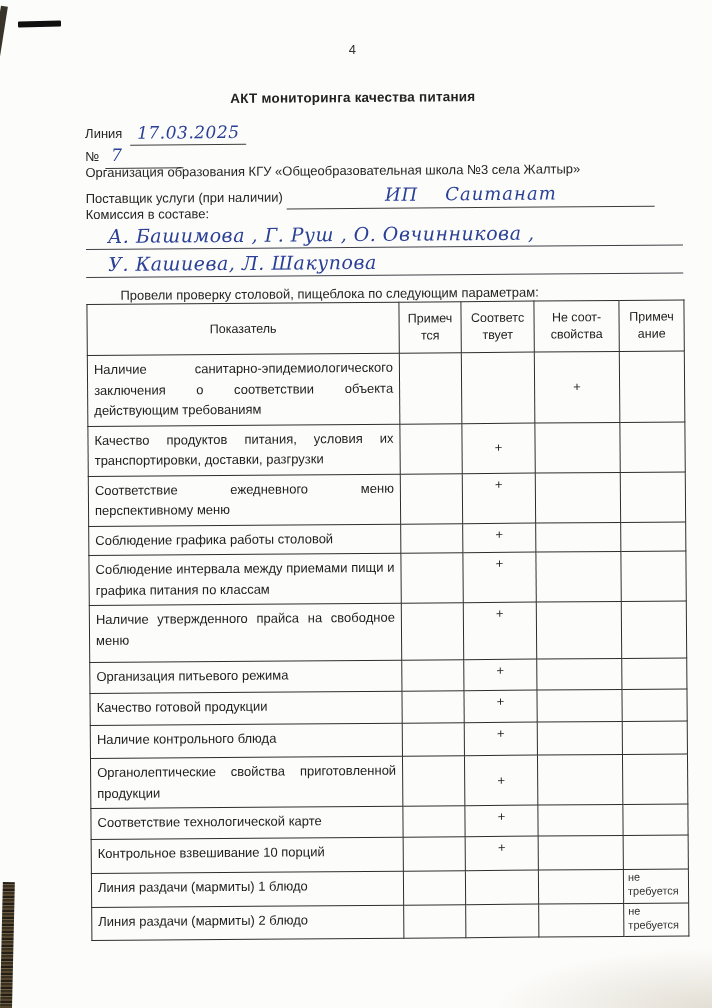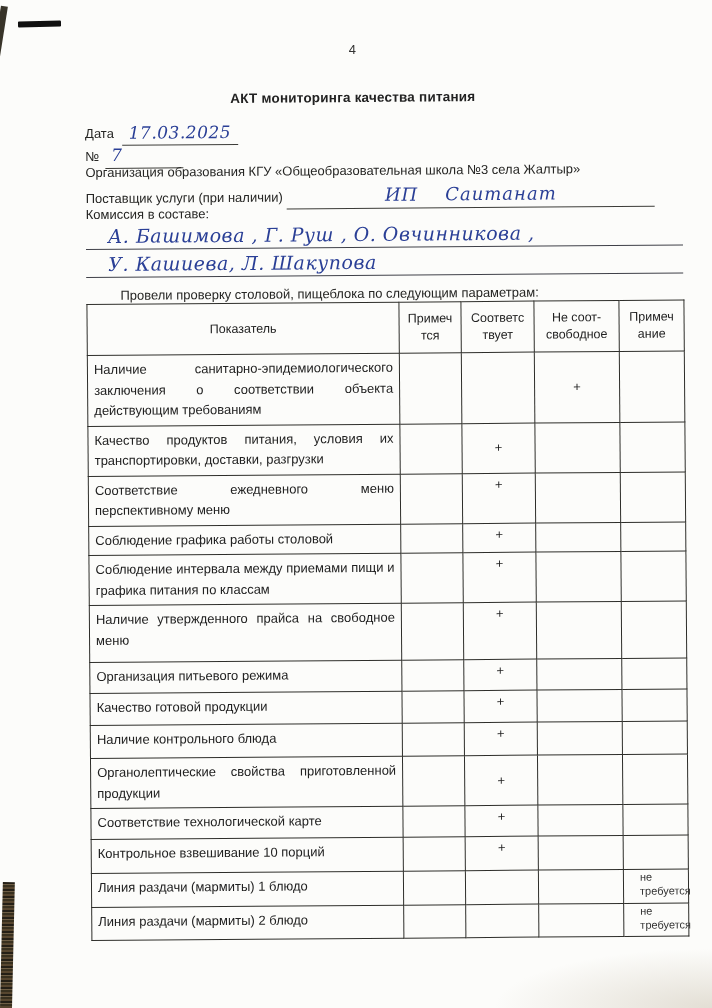--- a/index.html
+++ b/index.html
@@ -89,21 +89,21 @@
     font-weight:normal;font-size:12.5px;text-align:center;
     white-space:pre-line;padding:4px 2px;line-height:1.35;height:42px;vertical-align:middle;
   }
   td.lbl{
     text-align:justify;padding:4px 6px 4px 6px;line-height:1.58;vertical-align:top;
   }
   td.mark{
     text-align:center;vertical-align:top;padding-top:3px;font-size:13px;
   }
   td.note{
-    font-size:11px;line-height:1.25;vertical-align:top;padding:1px 16px;color:#333;
+    font-size:11px;line-height:1.25;vertical-align:top;padding:1px 4px;color:#333;
   }
   tbody tr:nth-child(1){height:68px;}
   tbody tr:nth-child(2){height:47px;}
   tbody tr:nth-child(3){height:43px;}
   tbody tr:nth-child(4){height:23px;}
   tbody tr:nth-child(5){height:47px;}
   tbody tr:nth-child(6){height:57px;}
   tbody tr:nth-child(7){height:31px;}
   tbody tr:nth-child(8){height:32px;}
   tbody tr:nth-child(9){height:33px;}
@@ -127,21 +127,21 @@
   <div class="corner-shade"></div>
 
   <div class="content">
 
     <div class="pagenum">4</div>
     <div class="title">АКТ мониторинга качества питания</div>
 
     <div class="form">
 
       <div class="line date-line">
-        <span>Дата</span><span class="uline date-u"><span class="hw date-hw">17.03.2025</span></span>
+        <span>Линия</span><span class="uline date-u"><span class="hw date-hw">17.03.2025</span></span>
       </div>
 
       <div class="line num-line">
         <span>№</span><span class="uline num-u"><span class="hw num-hw">7</span></span>
       </div>
 
       <div class="line org-line">Организация образования КГУ «Общеобразовательная школа №3 села Жалтыр»</div>
 
       <div class="line sup-line">
         <span>Поставщик услуги (при наличии)</span><span class="uline sup-u"><span class="hw sup-hw">ИП    Саитанат</span></span>
@@ -164,21 +164,21 @@
           <col class="c5">
         </colgroup>
       <thead>
         <tr id="hdr-row">
             <th>Показатель</th>
             <th>Примеч
 тся</th>
             <th>Соответс
 твует</th>
             <th>Не соот-
-свободное</th>
+свойства</th>
             <th>Примеч
 ание</th>
           </tr>
       </thead>
       <tbody id="tbl-body">
           <tr>
     <td class="lbl">Наличие санитарно-эпидемиологического заключения о соответствии объекта действующим требованиям</td>
     <td class="mark"></td>
     <td class="mark"></td>
     <td class="mark">+</td>

